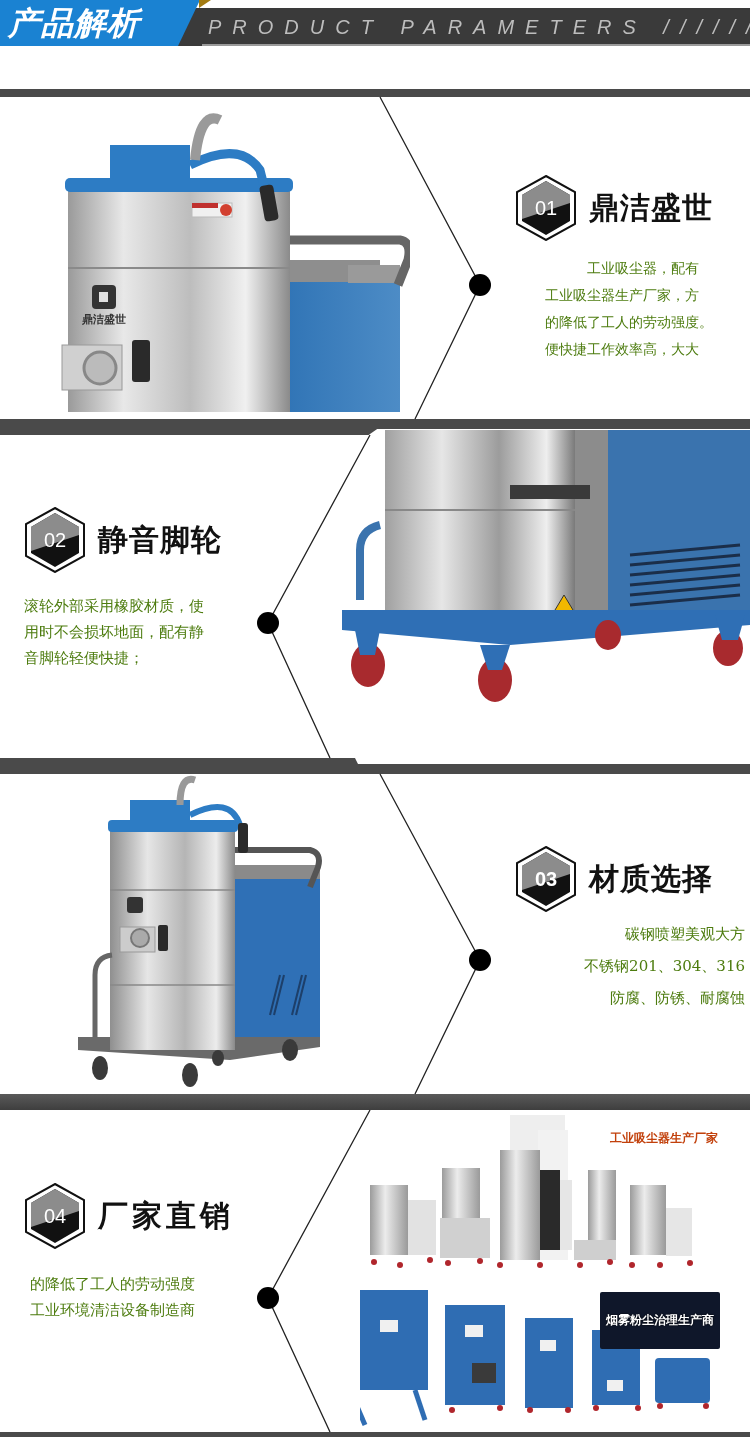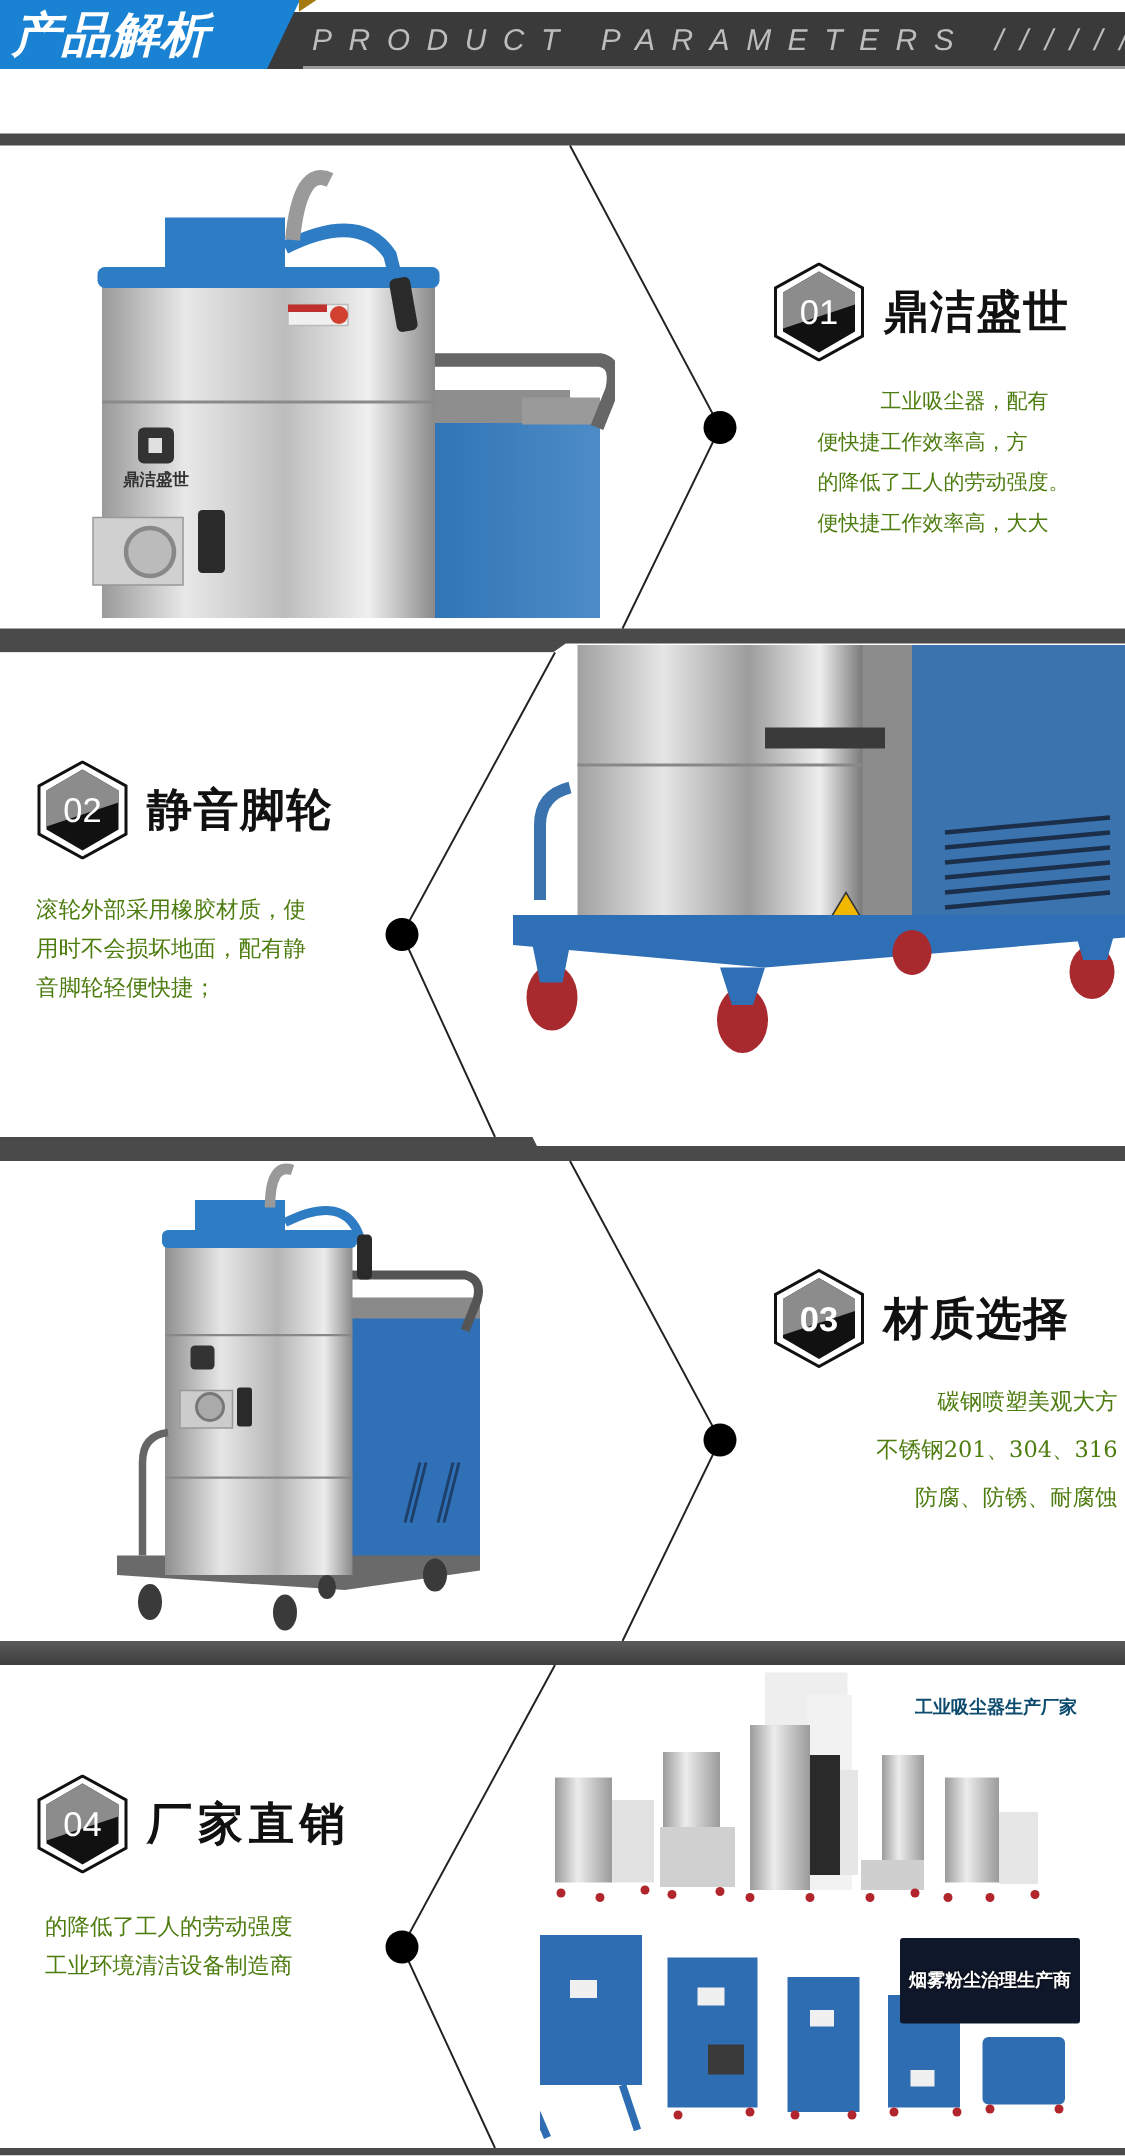--- a/index.html
+++ b/index.html
@@ -27,30 +27,30 @@
 
     
     svg.lines { position: absolute; left: 0; top: 0; width: 750px; height: 1437px; pointer-events: none; }
 
     
     .feature { position: absolute; }
     .feature .badge-row { display: flex; align-items: center; }
     .hex { width: 62px; height: 66px; position: relative; flex: 0 0 auto; }
     .hex svg { position: absolute; left: 0; top: 0; width: 62px; height: 66px; }
     .hex .num { position: absolute; left: 0; top: 0; width: 62px; height: 66px; display: flex; align-items: center; justify-content: center;
-      font-family: "Liberation Sans", sans-serif; font-size: 23px; color: #ffffff; }
+      font-family: "Liberation Sans", sans-serif; font-size: 20px; color: #ffffff; }
     .feature .title { font-family: "DejaVu Sans", sans-serif; font-weight: bold; font-size: 30px; color: #111111; margin-left: 12px; letter-spacing: 1px; }
     .feature .desc { font-size: 14px; color: #4d7c0f; line-height: 26px; margin-top: 18px; }
     .feature .desc.serif { font-family: "DejaVu Serif", serif; font-size: 15px; line-height: 32px; }
 
     .dot { position: absolute; width: 22px; height: 22px; border-radius: 50%; background: #000000; }
 
     
     .cap { position: absolute; font-weight: bold; font-size: 12px; white-space: nowrap; }
-    .cap.dark { color: #0c4a6e; }
+    .cap.dark { color: #c2410c; }
     .cap.inverse { color: #fff; background: #0f172a; padding: 20px 6px; border-radius: 2px; text-shadow: 0 0 2px #000; }
   </style>
 </head>
 <body>
 
 <div class="header">
   <div class="dark-band"></div>
   <div class="blue-tab-shade"></div>
   <div class="blue-tab"></div>
   <div class="gold-corner"></div>
@@ -303,21 +303,21 @@
         <polygon points="31,1 60,17 60,49 31,65 2,49 2,17" fill="#fff" stroke="#111" stroke-width="2"></polygon>
         <polygon points="31,6 55,20 55,46 31,60 7,46 7,20" fill="#111"></polygon>
         <polygon points="31,6 55,20 55,28 7,44 7,20" fill="#8c8c8c"></polygon>
       </svg>
       <div class="num">01</div>
     </div>
     <div class="title">鼎洁盛世</div>
   </div>
   <div class="desc" style="margin-top:14px;margin-left:30px;line-height:27px;">
     <div style="padding-left:42px;">工业吸尘器，配有</div>
-    <div>便快捷工作效率高，方</div>
+    <div>工业吸尘器生产厂家，方</div>
     <div>的降低了工人的劳动强度。</div>
     <div>便快捷工作效率高，大大</div>
   </div>
 </div>
 
 <div class="feature" style="left:24px;top:507px;width:240px;">
   <div class="badge-row">
     <div class="hex">
       <svg viewBox="0 0 62 66">
         <polygon points="31,1 60,17 60,49 31,65 2,49 2,17" fill="#fff" stroke="#111" stroke-width="2"></polygon>

